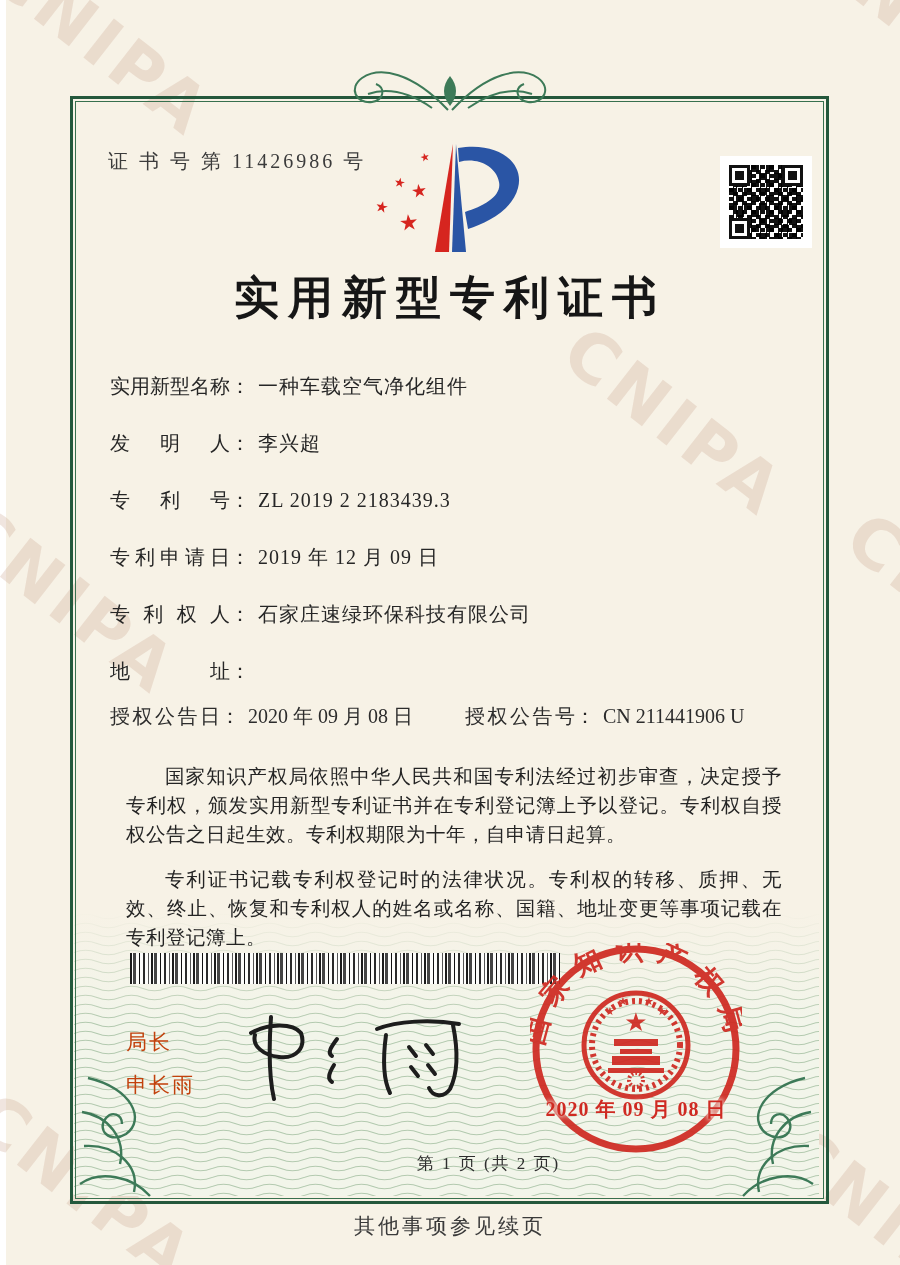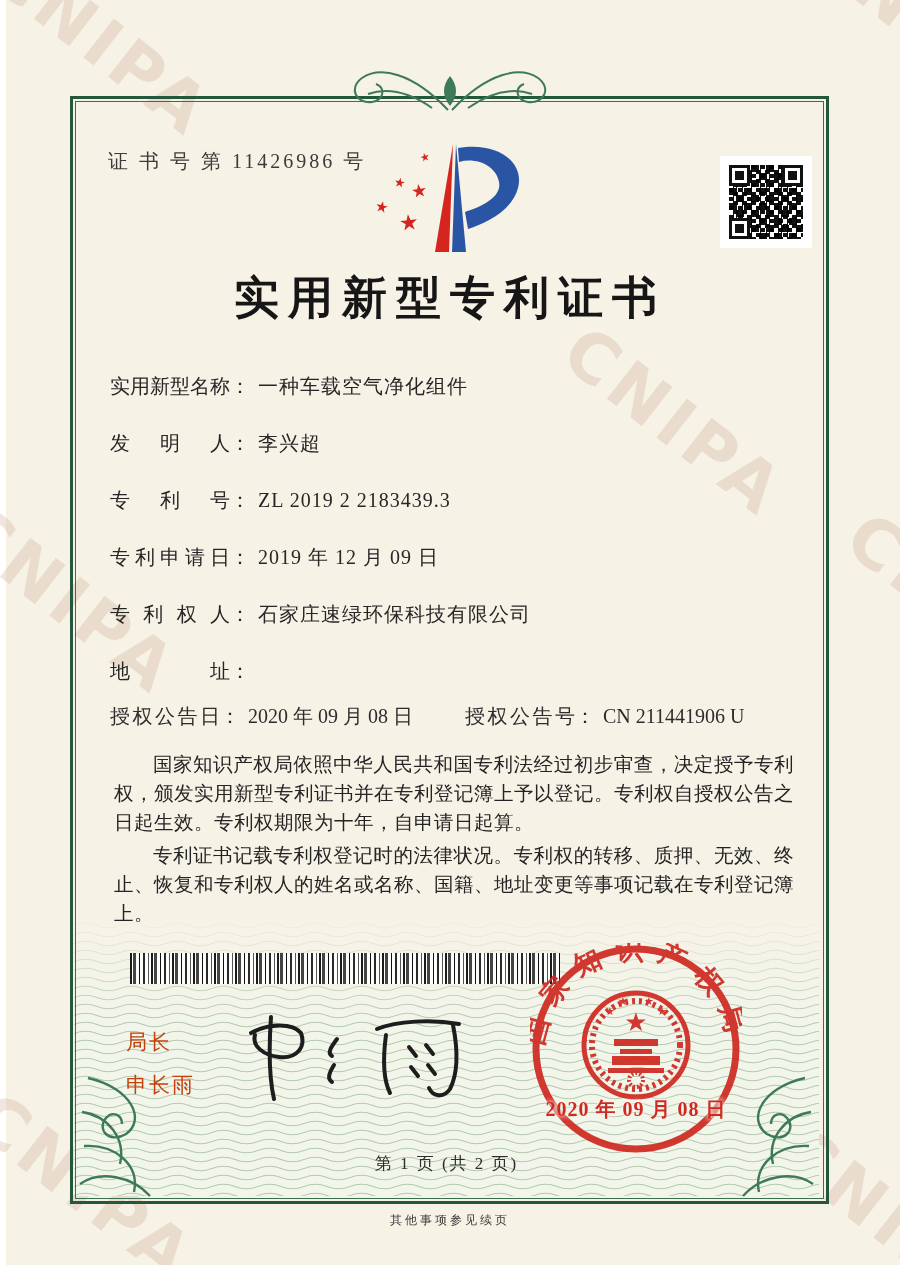--- a/index.html
+++ b/index.html
@@ -51,41 +51,41 @@
   .fcolon{margin-right:8px;color:#262626;}
   .fvalue{flex:1;color:#262626;letter-spacing:1px;}
   .frow.addr{margin-bottom:1px;}
   .grant-row{display:flex;font-size:20px;line-height:28px;margin-top:17px;}
   .grant-row .pair{display:flex;}
   .grant-row .pair.right{margin-left:52px;}
   .glabel{display:inline-block;width:110px;text-align:justify;text-align-last:justify;}
 
   .paras{position:absolute;left:110px;top:746px;width:688px;font-size:19.5px;
          line-height:29px;text-align:justify;letter-spacing:.5px;color:#242424;}
-  .paras p{margin:4px;text-indent:2em;}
+  .paras p{margin:16px;text-indent:2em;}
 
   .barcode{position:absolute;left:130px;top:953px;width:430px;height:31px;
     background:repeating-linear-gradient(90deg,
       #1b1b1b 0 2px,#fdfdfb 2px 3px,#444 3px 6px,#fdfdfb 6px 9px,
       #111 9px 10px,#fdfdfb 10px 13px,#2a2a2a 13px 15px,#fdfdfb 15px 18px,
       #555 18px 19px,#fdfdfb 19px 21px);}
 
   .officer{position:absolute;left:126px;top:1028px;font-size:21px;letter-spacing:2px;color:#c2410c;}
   .officer div{margin-bottom:15px;}
   .sig-svg{position:absolute;left:225px;top:995px;}
 
   .seal{position:absolute;left:530px;top:943px;width:212px;height:212px;opacity:.93;}
   .seal-date{position:absolute;left:520px;top:1096px;width:232px;text-align:center;
              font-size:20px;font-weight:bold;color:#cf2a22;letter-spacing:1px;
              text-shadow:0 0 5px #f2f4ea,0 0 5px #f2f4ea;}
 
   .page-info{position:absolute;left:70px;top:1152px;width:753px;text-align:center;
-             font-size:17px;letter-spacing:2px;color:#2e2e2e;}
+             font-size:17px;letter-spacing:2px;color:#2e2e2e;padding-left:42px;}
   .footer-note{position:absolute;left:0;top:1212px;width:100%;text-align:center;
-               font-size:12px;letter-spacing:3px;color:#3a3a3a;}
+               font-size:21px;letter-spacing:3px;color:#3a3a3a;}
 
   .ornament-top{position:absolute;left:50%;top:60px;transform:translateX(-50%);}
   .ornament-bl{position:absolute;left:74px;top:1072px;}
   .ornament-br{position:absolute;left:729px;top:1072px;transform:scaleX(-1);}
 </style>
 </head>
 <body>
 
 <div class="page">
   <div class="edge-strip"></div>

